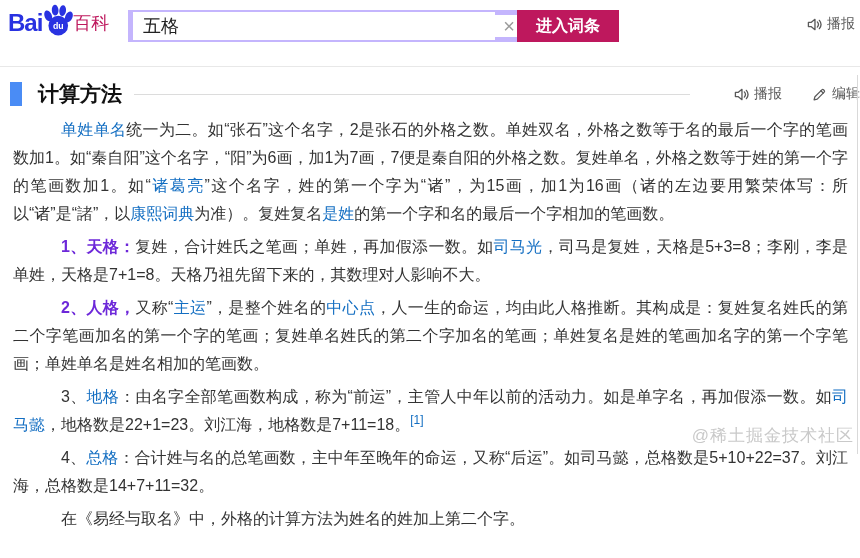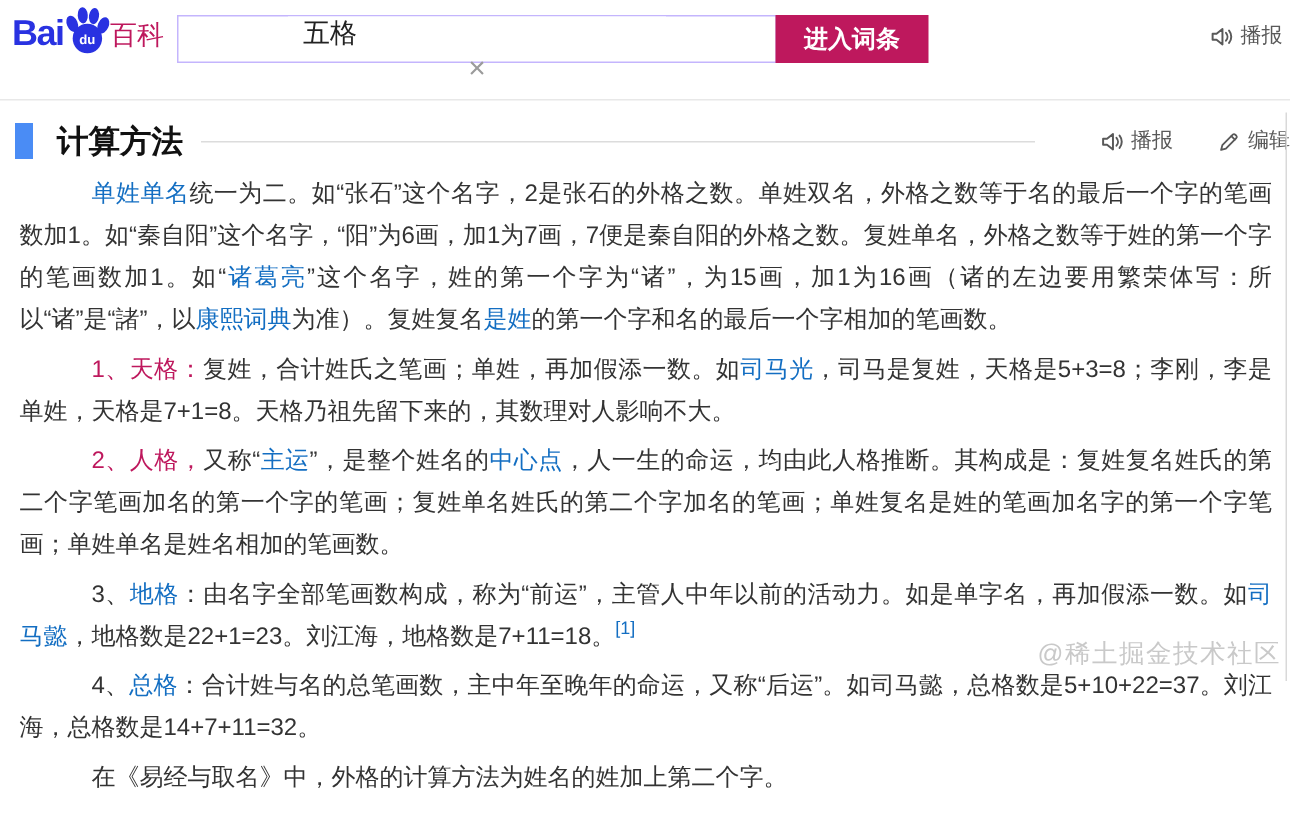--- a/index.html
+++ b/index.html
@@ -7,22 +7,22 @@
     font-family: "Liberation Sans", sans-serif; }
   .page { position: relative; width: 860px; height: 454px; background:#fff; }
 
   
   header { position: relative; height: 66px; }
   .logo { position: absolute; left: 8px; top: 4px; display: flex; align-items: flex-end; cursor: pointer; }
   .logo .bai { font-size: 24px; font-weight: 800; color: #2932E1; letter-spacing: -1px; line-height: 34px; }
   .logo .paw { margin: 0 -2px 4px -1px; }
   .logo .baike { font-size: 18px; font-weight: 400; color: #be185d; line-height: 34px; }
 
-  .searchbox { position: absolute; left: 118px; top: 10px; width: 400px; height: 32px;
-    border: 1px solid #c4b5fd; display: flex; align-items: center; background: #fff; flex-direction: column; }
+  .searchbox { position: absolute; left: 128px; top: 10px; width: 400px; height: 32px;
+    border: 5px solid #c4b5fd; display: flex; align-items: center; background: #fff; }
   .searchbox input { flex: 1; border: none; outline: none; height: 28px; padding: 0 10px;
     font-size: 18px; color: #222; font-family: "Liberation Sans", sans-serif; }
   .searchbox .clear { width: 28px; text-align: center; font-size: 20px; color: #9b9b9b; cursor: pointer; line-height: 28px; }
 
   .enter-btn { position: absolute; left: 517px; top: 10px; width: 102px; height: 32px;
     background: #be185d; color: #fff; border: none; font-size: 16px; font-weight: 700;
     cursor: pointer; font-family: "Liberation Sans", sans-serif; }
 
   .tts, .edit { display: flex; align-items: center; gap: 5px; color: #595959; font-size: 14px; cursor: pointer; white-space: nowrap; }
   .tts-top { position: absolute; right: 5px; top: 15px; }
@@ -35,21 +35,21 @@
   .sec-head h2 { font-size: 21px; font-weight: 700; color: #111; }
   .sec-rule { flex: 1; height: 1px; background: #dcdcdc; margin: 0 24px 0 12px; max-width: 556px; }
   .sec-actions { display: flex; align-items: center; margin-left: auto; }
   .sec-actions .edit { margin-left: 30px; text-align: right; }
 
   
   #paragraphs { padding: 8px 12px 0 13px; font-size: 16px; color: #333; }
   #paragraphs p { line-height: 28px; margin-bottom: 5px; text-indent: 3em; text-align: justify; }
   a.lnk { color: #136EC2; text-decoration: none; cursor: pointer; }
   sup.ref { color: #136EC2; font-size: 12px; cursor: pointer; line-height: 0; }
-  #paragraphs b { font-weight: 400; color: #be185d; }
+  #paragraphs b { font-weight: 700; color: #6d28d9; }
 
   
   .right-edge { position: absolute; left: 857px; top: 75px; bottom: 0; width: 1px; background: #d9d9d9; }
   .watermark { position: absolute; right: 6px; bottom: 7px; font-size: 17px; color: #c9c9c9; letter-spacing: 1px; text-align: center; }
   .icon { flex: none; display: block; }
 </style>
 </head>
 <body>
 
 <div class="page">

